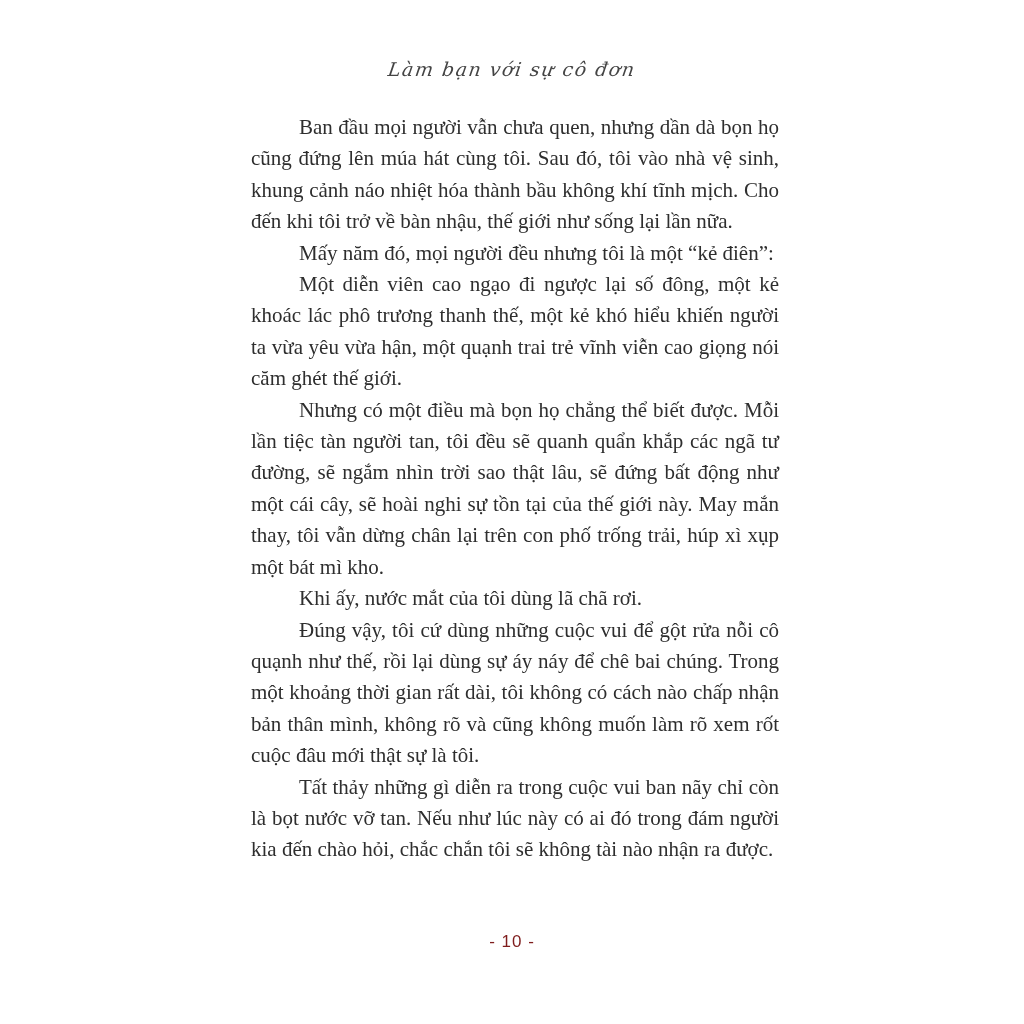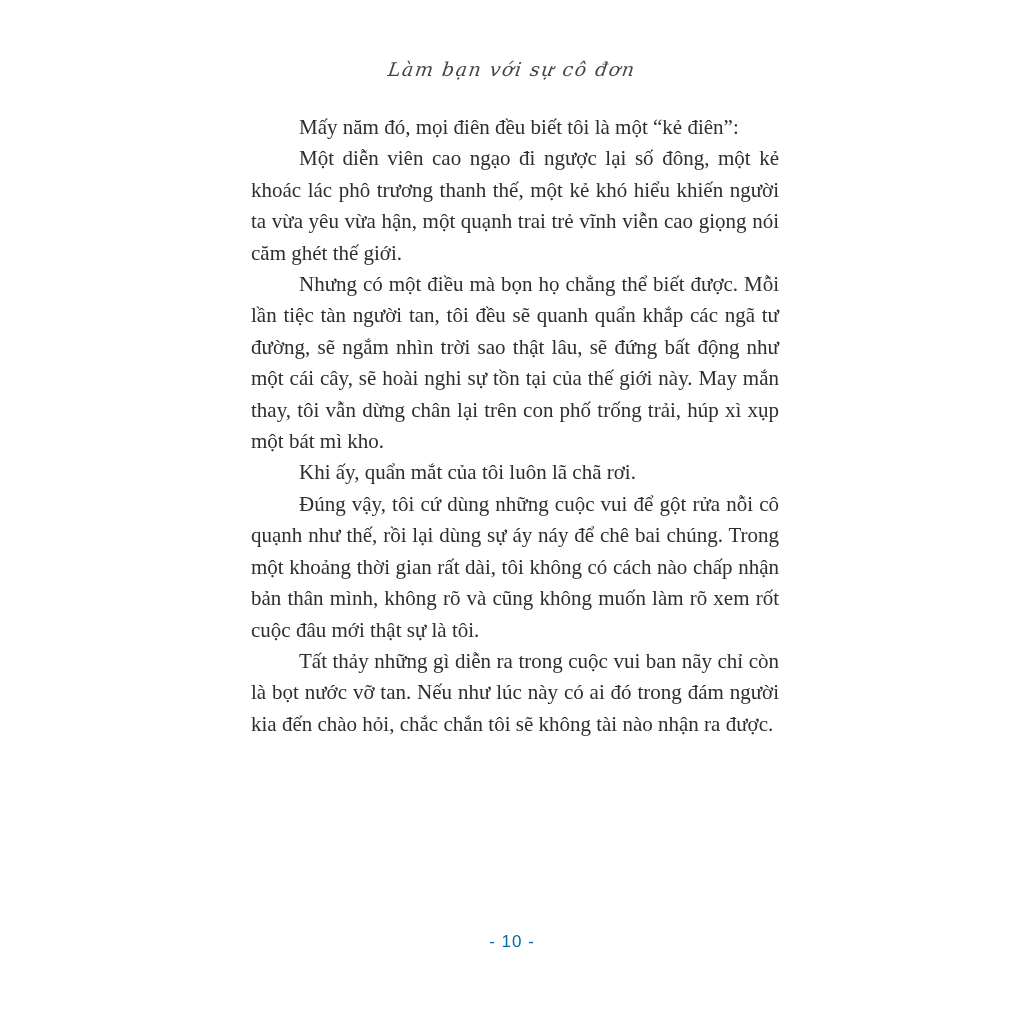--- a/index.html
+++ b/index.html
@@ -45,33 +45,34 @@
     text-indent: 48px;
   }
   .folio {
     position: absolute;
     top: 932px;
     left: 0;
     width: 1024px;
     text-align: center;
     font-family: "Liberation Sans", sans-serif;
     font-size: 17px;
-    color: #0369a1;
+    color: #7f1d1d;
     letter-spacing: 1px;
   }
 </style>
 </head>
 <body>
 
 <div class="page">
   <div class="running-head">Làm bạn với sự cô đơn</div>
 
   <div class="body-text">
-      <p>Mấy năm đó, mọi điên đều biết tôi là một “kẻ điên”:</p>
+      <p>Ban đầu mọi người vẫn chưa quen, nhưng dần dà bọn họ cũng đứng lên múa hát cùng tôi. Sau đó, tôi vào nhà vệ sinh, khung cảnh náo nhiệt hóa thành bầu không khí tĩnh mịch. Cho đến khi tôi trở về bàn nhậu, thế giới như sống lại lần nữa.</p>
+      <p>Mấy năm đó, mọi người đều nhưng tôi là một “kẻ điên”:</p>
       <p>Một diễn viên cao ngạo đi ngược lại số đông, một kẻ khoác lác phô trương thanh thế, một kẻ khó hiểu khiến người ta vừa yêu vừa hận, một quạnh trai trẻ vĩnh viễn cao giọng nói căm ghét thế giới.</p>
       <p>Nhưng có một điều mà bọn họ chẳng thể biết được. Mỗi lần tiệc tàn người tan, tôi đều sẽ quanh quẩn khắp các ngã tư đường, sẽ ngắm nhìn trời sao thật lâu, sẽ đứng bất động như một cái cây, sẽ hoài nghi sự tồn tại của thế giới này. May mắn thay, tôi vẫn dừng chân lại trên con phố trống trải, húp xì xụp một bát mì kho.</p>
-      <p>Khi ấy, quẩn mắt của tôi luôn lã chã rơi.</p>
+      <p>Khi ấy, nước mắt của tôi dùng lã chã rơi.</p>
       <p>Đúng vậy, tôi cứ dùng những cuộc vui để gột rửa nỗi cô quạnh như thế, rồi lại dùng sự áy náy để chê bai chúng. Trong một khoảng thời gian rất dài, tôi không có cách nào chấp nhận bản thân mình, không rõ và cũng không muốn làm rõ xem rốt cuộc đâu mới thật sự là tôi.</p>
       <p>Tất thảy những gì diễn ra trong cuộc vui ban nãy chỉ còn là bọt nước vỡ tan. Nếu như lúc này có ai đó trong đám người kia đến chào hỏi, chắc chắn tôi sẽ không tài nào nhận ra được.</p>
     </div>
 
   <div class="folio">- 10 -</div>
 </div>
 
 </body></html>

